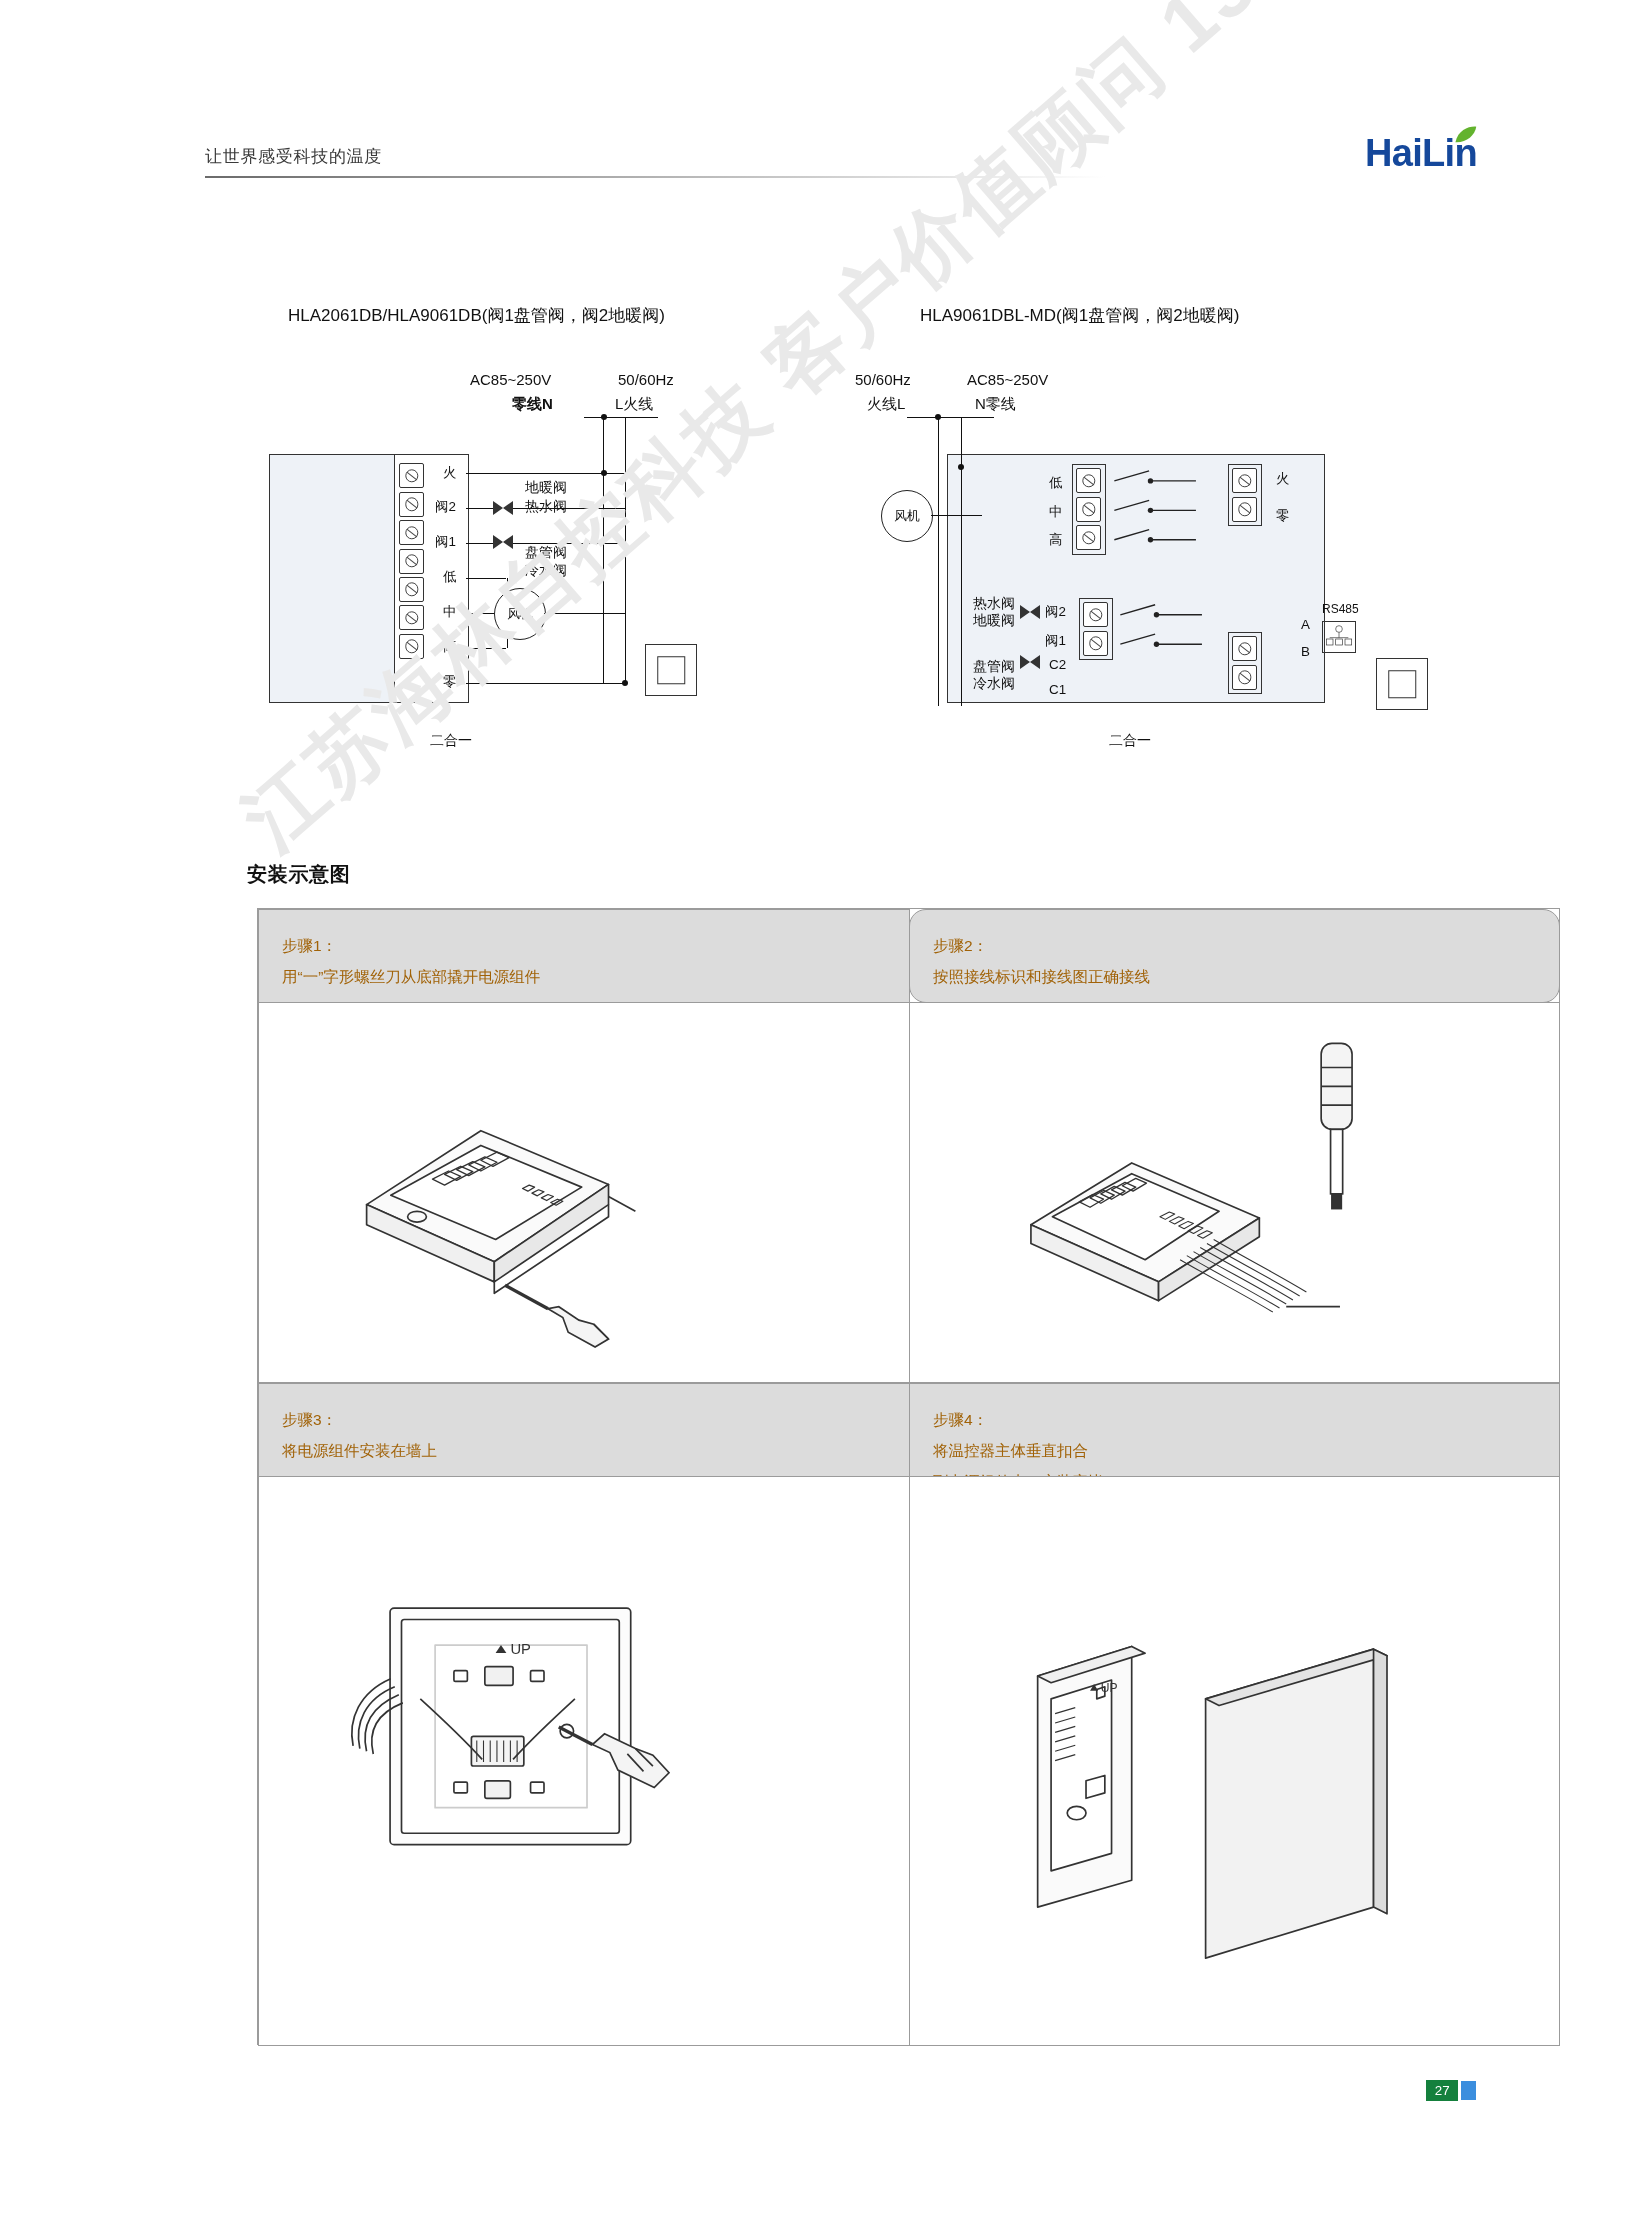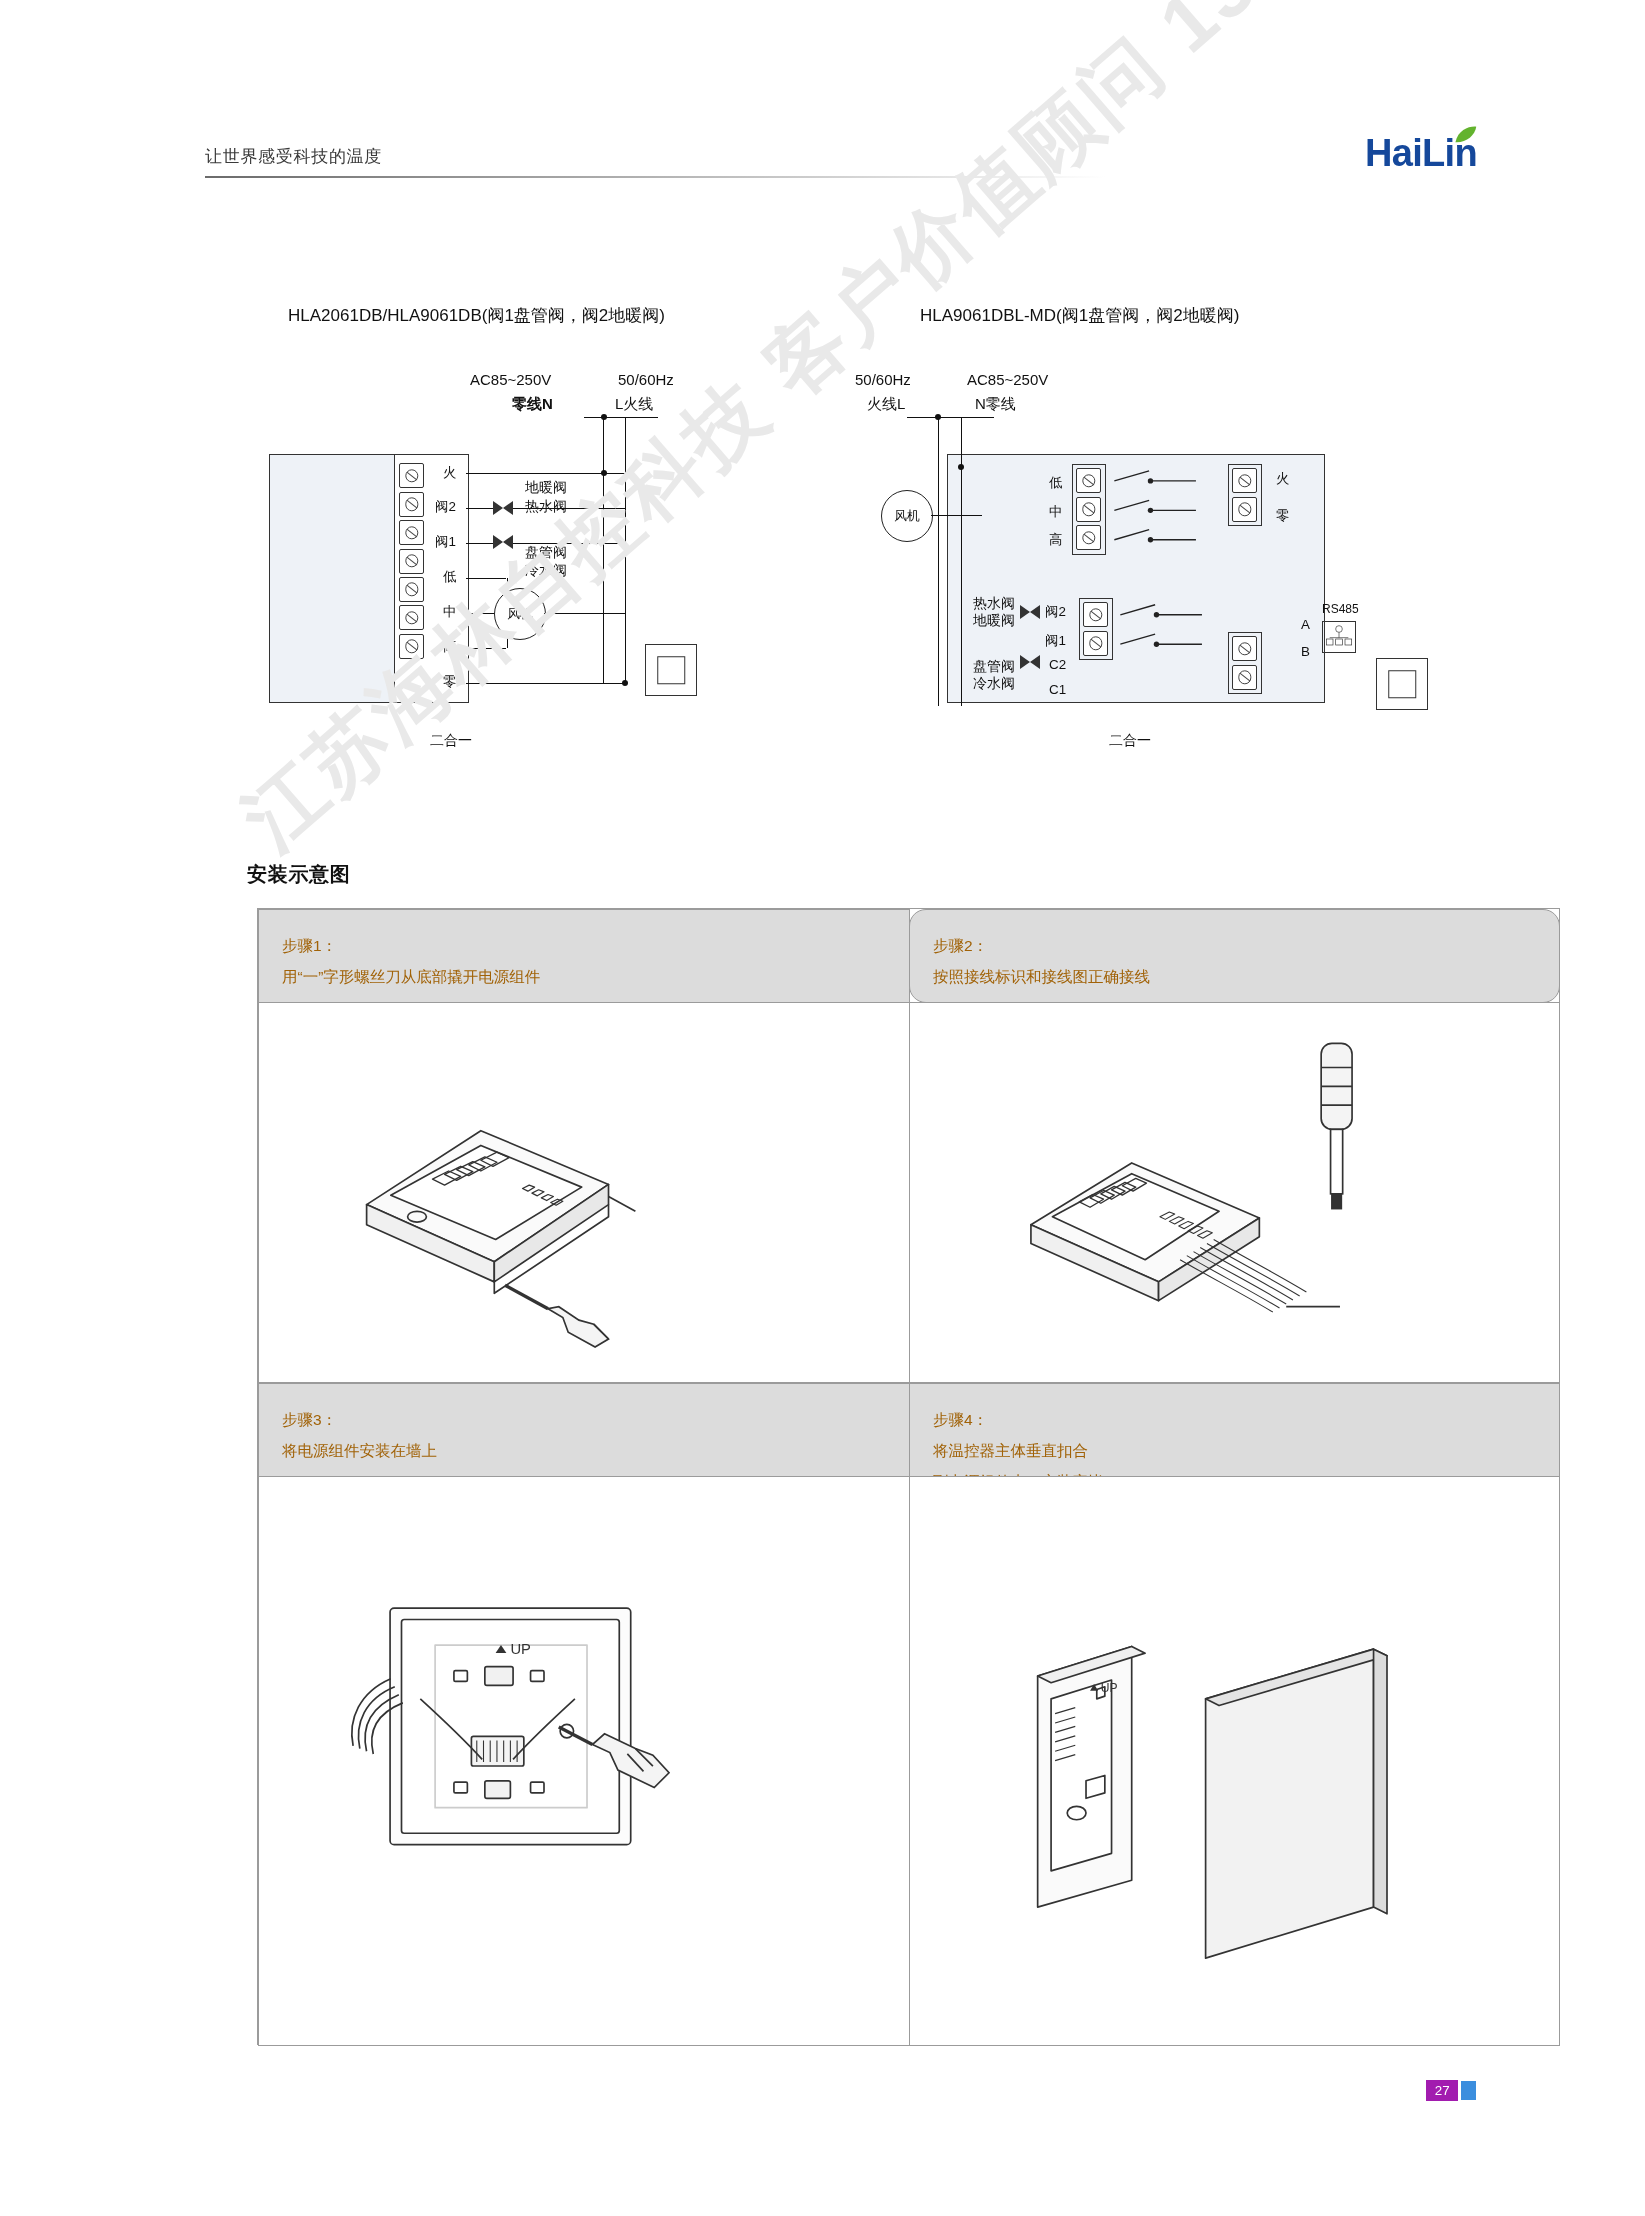--- a/index.html
+++ b/index.html
@@ -111,21 +111,21 @@
     border:0.7px solid #9b9b9b;
   }
   .cellhead span{display:block;}
 
   
   .pgnum{
     position:absolute;right:169px;bottom:115px;
     display:flex;align-items:center;gap:2.7px;
   }
   .pgnum .num{
-    background:#a21caf;color:#fff;font-size:13.4px;
+    background:#15803d;color:#fff;font-size:13.4px;
     padding:2.7px 8.7px 3.4px;
   }
   .pgnum .tail{width:15px;height:19.5px;background:#3b8ede;}
 </style>
 </head>
 <body>
 
 <div class="page">
 
   <div class="hdr-tagline">让世界感受科技的温度</div>

